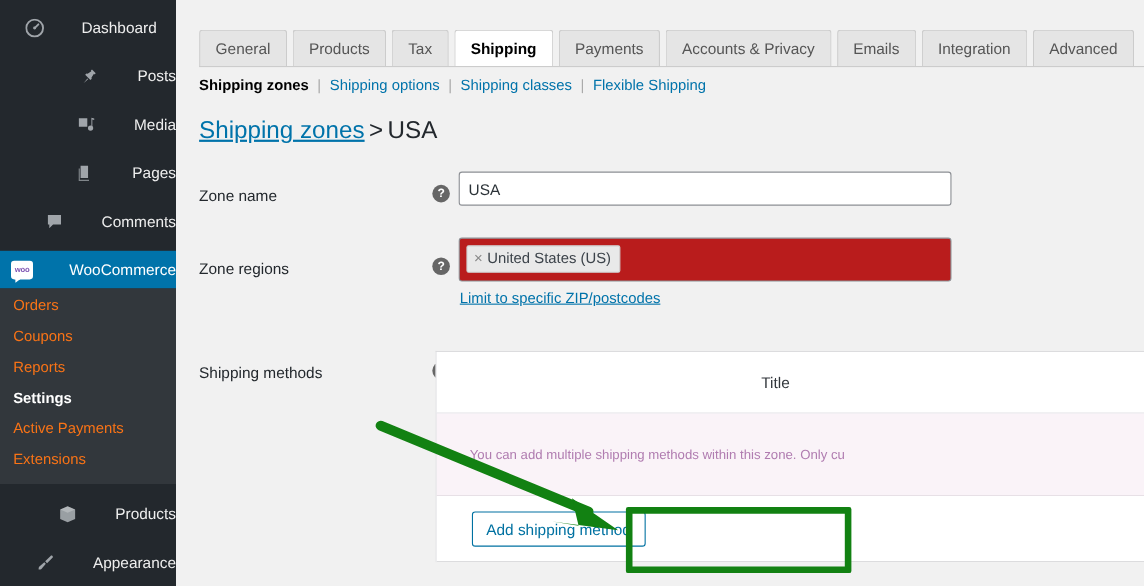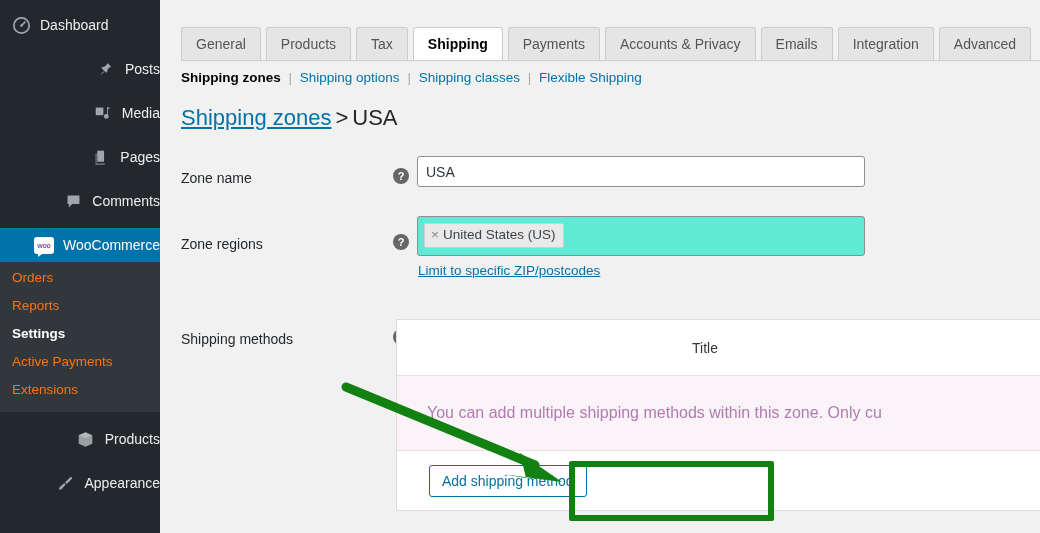--- a/index.html
+++ b/index.html
@@ -14,24 +14,25 @@
   
   #sidebar {
     position: absolute; left: 0; top: 0;
     width: 160px; height: 533px;
     background: #23282d;
     overflow: hidden;
   }
   .menu-top { padding-top: 8px; }
   .menu-item {
     display: flex; align-items: center;
-    height: 34px; padding-left: 11px;
+    height: 34px; padding-left: 21px;
     color: #eeeeee; font-size: 14px;
     position: relative; cursor: pointer;
     white-space: nowrap;
+    gap: 24px;
   }
   .menu-item .mi-label { margin-left: 9px; line-height: 1; }
   .menu-item .mi-icon {
     width: 20px; height: 20px;
     display: inline-flex; align-items: center; justify-content: center;
     color: #a0a5aa; flex: 0 0 20px;
   }
   .menu-item.gap { margin-top: 10px; justify-content: flex-end; }
   .menu-item.current {
     background: #0073aa; color: #fff;
@@ -134,21 +135,21 @@
     position: absolute; left: 236px; top: -12px;
     width: 448px; height: 31px;
     border: 1px solid #8c8f94; border-radius: 3px;
     background: #fff; font-size: 14px; color: #2c3338;
     padding: 0 8px; line-height: 29px; font-family: "Liberation Sans", sans-serif;
   }
   .tokenbox {
     position: absolute; left: 236px; top: -18px;
     width: 448px; height: 40px;
     border: 1px solid #8c8f94; border-radius: 3px;
-    background: #5eead4; padding: 6px 6px;
+    background: #b91c1c; padding: 6px 6px;
   }
   .token {
     display: inline-block; background: #e9e9e9;
     border: 1px solid #cfcfcf; border-radius: 2px;
     font-size: 13.5px; color: #3c434a;
     padding: 2px 8px 3px 6px; line-height: 18px;
   }
   .token .tok-x { color: #888; margin-right: 4px; }
   .sublink {
     position: absolute; left: 237px; top: 29px;
@@ -169,21 +170,21 @@
     border-bottom: 1px solid #e2e2e6;
   }
   #methods-head .th-title {
     margin-left: 295px; font-size: 14px; color: #32373c;
   }
   #methods-notice {
     background: #faf3f8; border-bottom: 1px solid #e7e0e6;
     height: 75px; display: flex; align-items: center;
   }
   #methods-notice .notice-text {
-    margin-left: 30px; font-size: 16px; color: #b07cb0;
+    margin-left: 30px; font-size: 12px; color: #b07cb0;
     white-space: nowrap;
   }
   #methods-foot {
     height: 60px; background: #fff;
     border-bottom: 1px solid #dcdcde;
     display: flex; align-items: center;
   }
   #add-method-btn {
     margin-left: 32px;
     height: 32px; padding: 0 12px;
@@ -267,20 +268,21 @@
       <div class="menu-item current gap">
         <span class="woo-badge">
           <span>woo</span>
         </span>
         <span class="mi-label">WooCommerce</span>
       </div>
     </div>
 
     <div class="submenu">
       <div class="submenu-item">Orders</div>
+      <div class="submenu-item">Coupons</div>
       <div class="submenu-item">Reports</div>
       <div class="submenu-item active">Settings</div>
       <div class="submenu-item">Active Payments</div>
       <div class="submenu-item">Extensions</div>
     </div>
 
     <div>
       <div class="menu-item gap">
         <span class="mi-icon">
           <svg width="17" height="17" viewBox="0 0 20 20" fill="currentColor">

